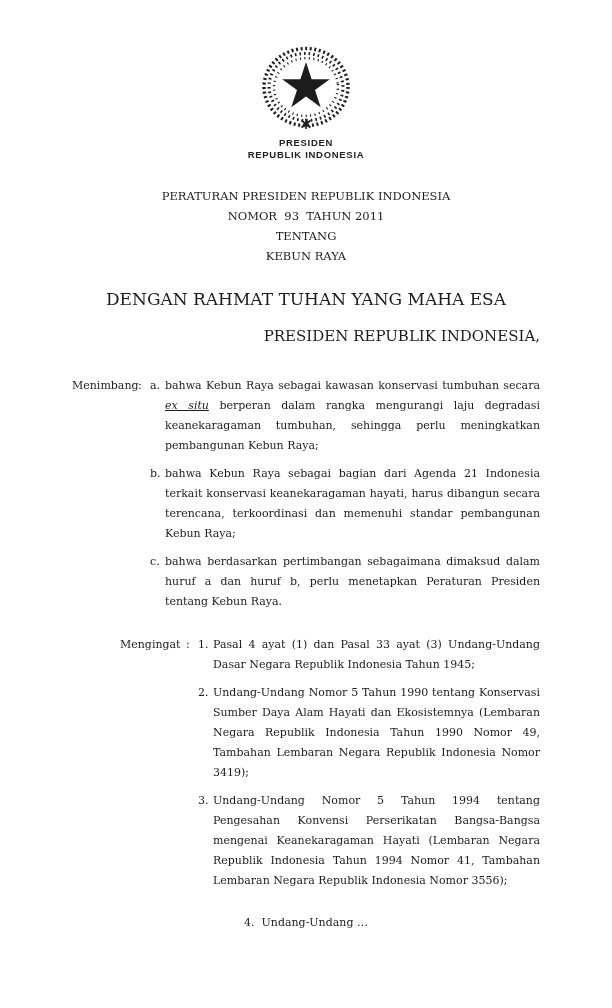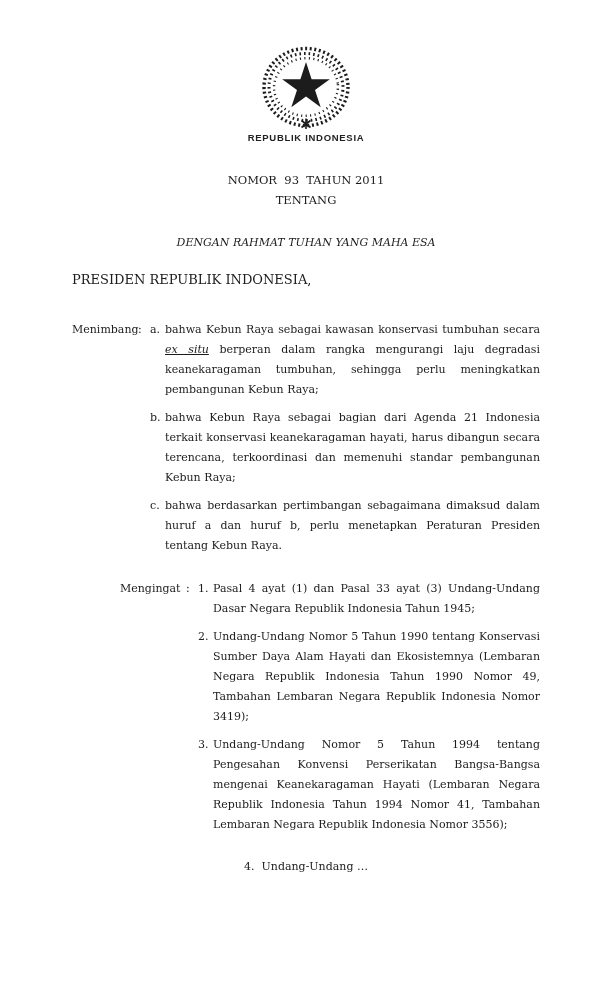--- a/index.html
+++ b/index.html
@@ -44,28 +44,27 @@
     text-align: center;
     font-size: 11.5px;
   }
   .title-line {
     line-height: 20px;
     white-space: pre-wrap;
   }
   .invocation {
     margin-top: 26px;
     text-align: center;
-    font-size: 11px;
+    font-size: 17px;
     line-height: 14px;
-    font-style: italic;
   }
   .salutation {
     margin-top: 23px;
-    text-align: left;
-    font-size: 13px;
+    text-align: right;
+    font-size: 15px;
     line-height: 14px;
   }
 
   
   .section {
     display: flex;
     font-size: 11px;
     line-height: 20px;
   }
   .section.considering { margin-top: 33px; }
@@ -116,26 +115,29 @@
 
       <ellipse cx="48" cy="41" rx="42" ry="38.5" fill="none" stroke="#1c1c1c" stroke-width="3.4" stroke-dasharray="2 2.6"></ellipse>
       <ellipse cx="48" cy="41" rx="37" ry="33.5" fill="none" stroke="#1c1c1c" stroke-width="3" stroke-dasharray="1.6 3" transform="rotate(5 48 41)"></ellipse>
       <ellipse cx="48" cy="41" rx="32" ry="28.8" fill="none" stroke="#1c1c1c" stroke-width="2.4" stroke-dasharray="1.1 3.4" transform="rotate(-5 48 41)"></ellipse>
 
       <path d="M48,16 L53.6,33.3 L71.8,33.3 L57,43.9 L62.7,61.2 L48,50.5 L33.3,61.2
                L39,43.9 L24.2,33.3 L42.4,33.3 Z" fill="#1c1c1c"></path>
 
       <path d="M43.5,74.5 L52.5,81.5 M52.5,74.5 L43.5,81.5 M48,72.5 L48,83" stroke="#1c1c1c" stroke-width="1.6" fill="none"></path>
     </svg>
+    <div class="letterhead-line first">PRESIDEN</div>
     <div class="letterhead-line">REPUBLIK INDONESIA</div>
   </div>
 
   <div class="title-block">
+    <div class="title-line">PERATURAN PRESIDEN REPUBLIK INDONESIA</div>
     <div class="title-line">NOMOR  93  TAHUN 2011</div>
     <div class="title-line">TENTANG</div>
+    <div class="title-line">KEBUN RAYA</div>
   </div>
 
   <div class="invocation">DENGAN RAHMAT TUHAN YANG MAHA ESA</div>
 
   <div class="salutation">PRESIDEN REPUBLIK INDONESIA,</div>
 
   <div class="section considering">
     <div class="section-label">Menimbang</div>
     <div class="section-colon">:</div>
     <div class="section-items">

